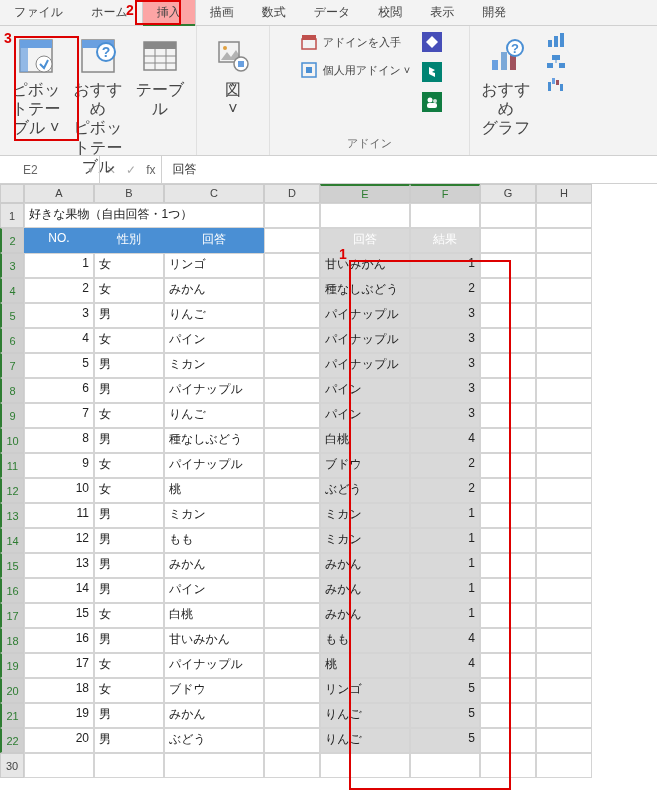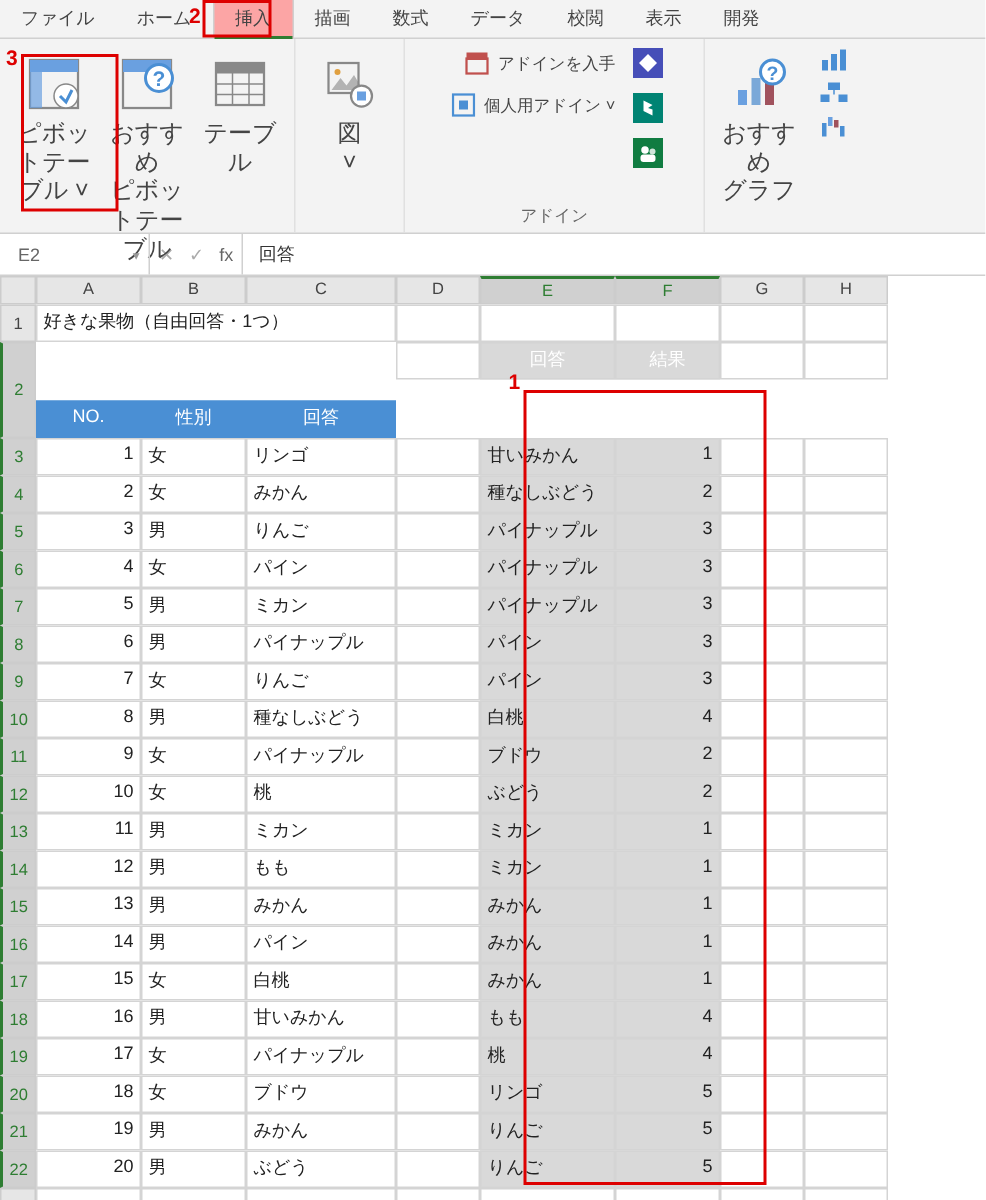--- a/index.html
+++ b/index.html
@@ -14,44 +14,44 @@
     .marker-box { border: 2px solid #d00; position: absolute; z-index: 5; pointer-events: none; }
     
     .ribbon { display: flex; background: #f3f3f3; height: 130px; border-bottom: 1px solid #d0d0d0; position: relative; }
     .group { display: flex; flex-direction: column; align-items: center; justify-content: space-between; padding: 6px 8px 2px 8px; border-right: 1px solid #e0e0e0; }
     .group-buttons { display: flex; gap: 6px; }
     .rbtn { display: flex; flex-direction: column; align-items: center; width: 56px; padding: 4px 2px; cursor: pointer; text-align: center; }
     .rbtn .icon-area { width: 40px; height: 40px; display: flex; align-items: center; justify-content: center; margin-bottom: 4px; }
     .rbtn .label { font-size: 16px; color: #444; line-height: 1.2; white-space: pre-line; }
     .group-name { font-size: 11px; color: #666; margin-top: 6px; padding-bottom: 2px; }
     .addin-rows { display: flex; flex-direction: column; gap: 8px; }
-    .addin-row { display: flex; align-items: center; gap: 6px; font-size: 11px; color: #444; cursor: pointer; padding: 2px 4px; justify-content: flex-end; }
+    .addin-row { display: flex; align-items: center; gap: 6px; font-size: 11px; color: #444; cursor: pointer; padding: 2px 4px; }
     .mini-icon { width: 16px; height: 16px; display: inline-flex; align-items: center; justify-content: center; }
     .pins { display: flex; flex-direction: column; gap: 10px; margin-left: 8px; }
     .pin { width: 20px; height: 20px; display: flex; align-items: center; justify-content: center; font-size: 12px; color: #fff; cursor: pointer; }
     .chart-icons { display: flex; flex-direction: column; gap: 4px; margin-left: 12px; }
     .chart-row { display: flex; gap: 8px; }
     .chart-icon { width: 22px; height: 18px; cursor: pointer; }
     
     .formula-bar { display: flex; align-items: center; height: 28px; border-bottom: 1px solid #d0d0d0; background: #fff; }
-    .name-box { width: 100px; padding: 0 12px; border-right: 1px solid #d0d0d0; height: 100%; display: flex; align-items: center; color: #666; position: relative; }
+    .name-box { width: 100px; padding: 0 23px; border-right: 1px solid #d0d0d0; height: 100%; display: flex; align-items: center; color: #666; position: relative; }
     .name-box::after { content: "▾"; position: absolute; right: 6px; font-size: 9px; color: #999; }
     .fb-sep { border-right: 1px solid #d0d0d0; height: 100%; display: flex; align-items: center; padding: 0 6px; color: #aaa; gap: 10px; }
     .fb-sep span { cursor: pointer; }
     .fx { color: #666; }
     .formula-input { flex: 1; padding: 0 10px; color: #333; }
     
     .grid { display: grid; grid-template-columns: 24px 70px 70px 100px 56px 90px 70px 56px 56px; position: relative; }
     .hdr { background: #e6e6e6; border: 1px solid #ccc; text-align: center; font-size: 11px; color: #444; padding: 2px 0; }
     .rowhdr { background: #e6e6e6; border: 1px solid #ccc; text-align: center; font-size: 11px; color: #444; display:flex;align-items:center;justify-content:center; }
     .rowhdr.sel { background: #d0d0d0; color: #2e7d32; border-left: 2px solid #2e7d32; }
     .hdr.sel { background: #d0d0d0; color: #2e7d32; border-top: 2px solid #2e7d32; }
     .cell { border: 1px solid #d4d4d4; padding: 2px 4px; height: 25px; font-size: 12px; color: #222; background:#fff; overflow: hidden; white-space: nowrap; }
     .cell.selected { background: #d9d9d9; }
-    .th-blue { background: #4a8fd4; color: #fff; text-align: center; border: 1px solid #4a8fd4; margin-top: 39px; }
+    .th-blue { background: #4a8fd4; color: #fff; text-align: center; border: 1px solid #4a8fd4; }
     .th-dark { background: #7a8694; color: #fff; text-align: center; }
     .num { text-align: right; }
     .title-cell { grid-column: span 3; }
     
     svg { display: block; }
   </style>
 </head>
 <body>
 
 <div class="ribbon-tabs" style="position:relative;">

